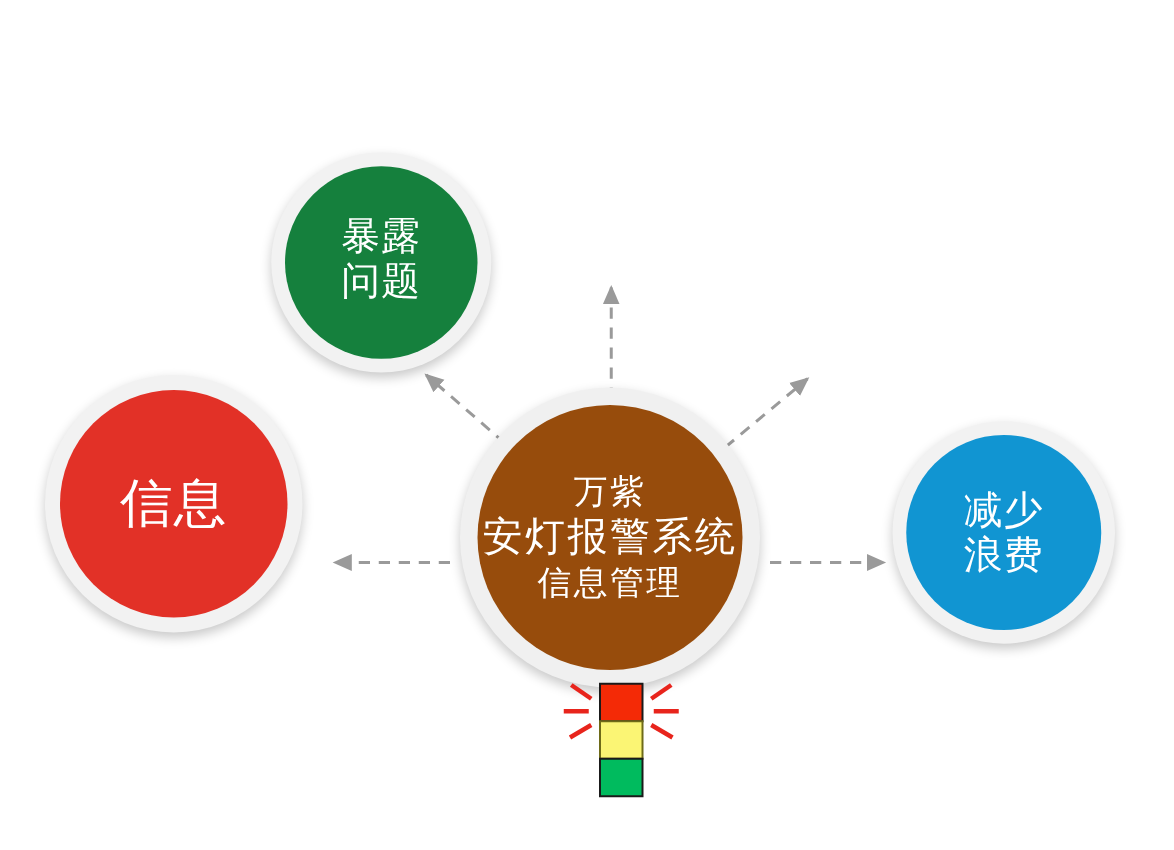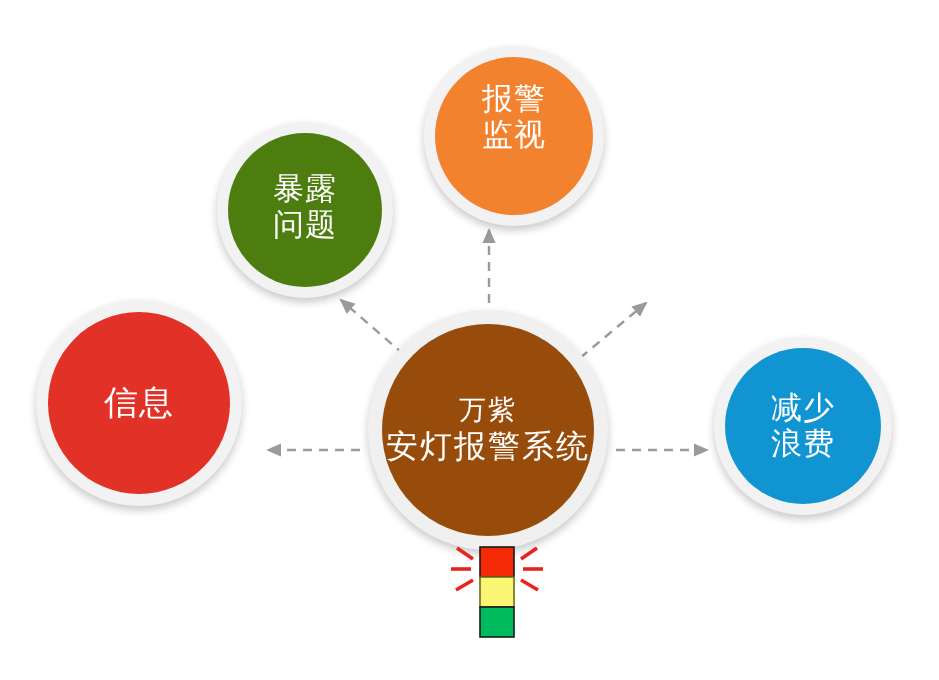--- a/index.html
+++ b/index.html
@@ -82,21 +82,21 @@
     left: 11px; top: 11px; width: 158px; height: 158px;
     background: #f3822f;
     justify-content: flex-start;
     padding-top: 24px;
     box-sizing: border-box;
   }
 
   #node-expose-problem { left: 217px; top: 122px; width: 176px; height: 176px; }
   #node-expose-problem .disc {
     left: 11px; top: 11px; width: 154px; height: 154px;
-    background: #4d7c0f;
+    background: #15803d;
     padding-bottom: 6px;
     box-sizing: border-box;
   }
 
   #node-drive-response { left: 627px; top: 131px; width: 180px; height: 180px; }
   #node-drive-response .disc {
     left: 11px; top: 11px; width: 158px; height: 158px;
     background: #33535f;
   }
 
@@ -106,21 +106,21 @@
     background: #e23127;
   }
 
   #node-reduce-waste { left: 714px; top: 337px; width: 178px; height: 178px; text-decoration: underline; }
   #node-reduce-waste .disc {
     left: 11px; top: 11px; width: 156px; height: 156px;
     background: #1195d2;
   }
 
   .sat-label { font-size: 31px; }
-  #node-info-transparent .sat-label { font-size: 34px; }
+  #node-info-transparent .sat-label { font-size: 42px; }
 
   
   #andon-light {
     position: absolute;
     left: 447px;
     top: 541px;
     width: 100px;
     height: 105px;
     z-index: 5;
   }
@@ -141,28 +141,20 @@
 
     <line x1="616" y1="450" x2="707" y2="450" stroke="#9a9a9a" stroke-width="2.4" stroke-dasharray="9 7" marker-end="url(#arrowhead)"></line>
 
     <line x1="489" y1="319" x2="489" y2="230" stroke="#9a9a9a" stroke-width="2.4" stroke-dasharray="9 7" marker-end="url(#arrowhead)"></line>
 
     <line x1="416" y1="365" x2="341" y2="300" stroke="#9a9a9a" stroke-width="2.4" stroke-dasharray="9 7" marker-end="url(#arrowhead)"></line>
 
     <line x1="568" y1="368" x2="646" y2="303" stroke="#9a9a9a" stroke-width="2.4" stroke-dasharray="9 7" marker-end="url(#arrowhead)"></line>
   </svg>
 
-  <div class="node" id="node-alarm-monitor">
-    <div class="disc">
-      <div class="label sat-label">
-        <div>报警</div>
-        <div>监视</div>
-      </div>
-    </div>
-  </div>
 
   <div class="node" id="node-expose-problem">
     <div class="disc">
       <div class="label sat-label">
         <div>暴露</div>
         <div>问题</div>
       </div>
     </div>
   </div>
 
@@ -181,20 +173,21 @@
         <div>减少</div>
         <div>浪费</div>
       </div>
     </div>
   </div>
 
   <div class="node" id="hub">
     <div class="disc">
       <div class="label hub-line-1">万紫</div>
       <div class="label hub-line-2">安灯报警系统</div>
+      <div class="label hub-line-3">信息管理</div>
     </div>
   </div>
 
   <svg id="andon-light" viewBox="0 0 100 105" width="100" height="105" aria-hidden="true">
 
     <g stroke="#e8241c" stroke-width="3.6" stroke-linecap="butt">
       <line x1="10" y1="7" x2="26" y2="18"></line>
       <line x1="4" y1="28" x2="24" y2="28"></line>
       <line x1="9" y1="49" x2="26" y2="39"></line>
       <line x1="90" y1="7" x2="74" y2="18"></line>

